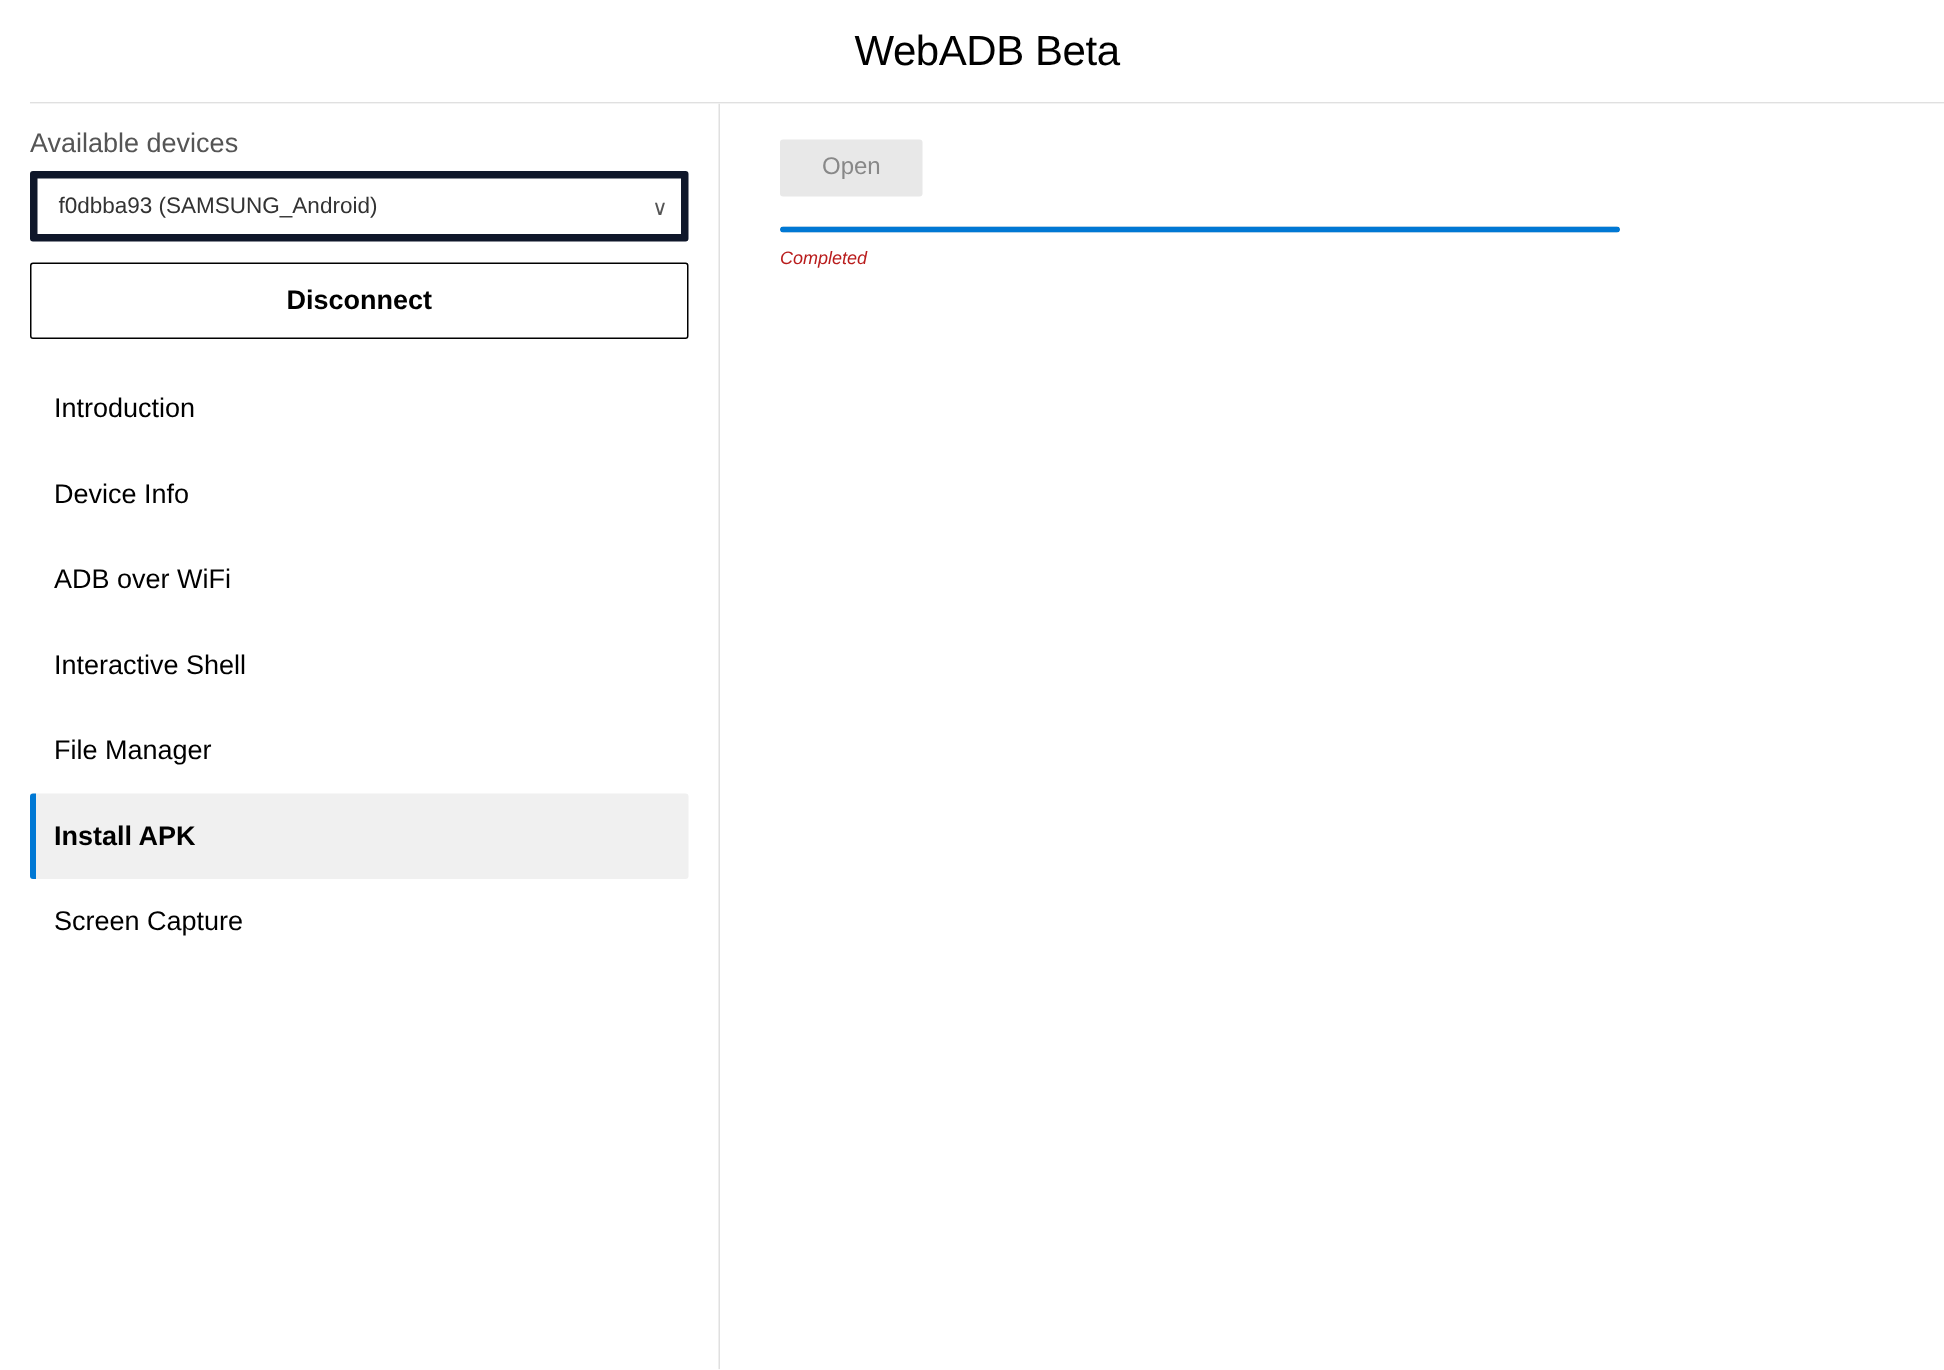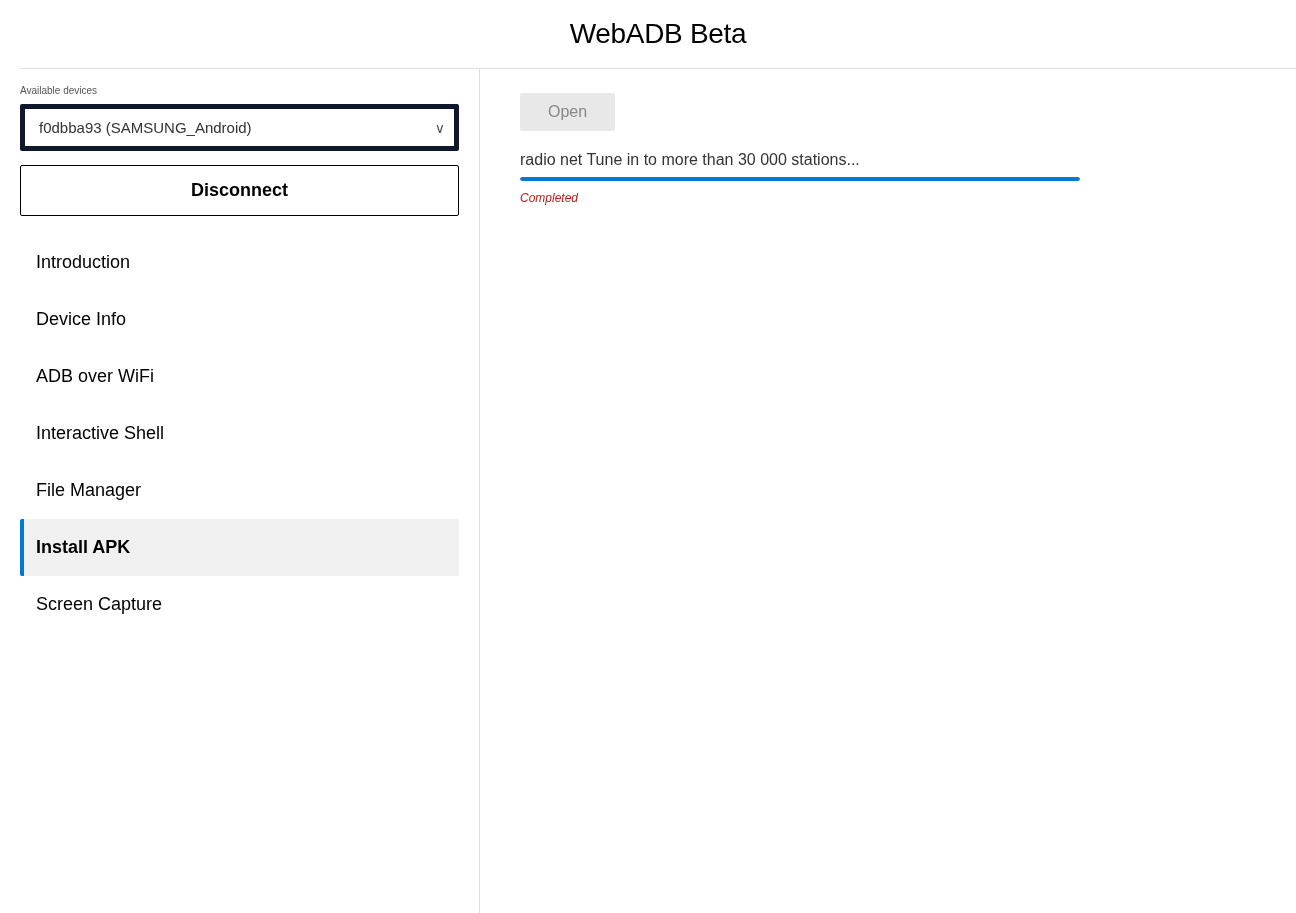--- a/index.html
+++ b/index.html
@@ -50,21 +50,21 @@
       width: 480px;
       min-width: 480px;
       border-right: 1px solid #e0e0e0;
       display: flex;
       flex-direction: column;
       padding: 16px 20px;
       background: #ffffff;
     }
 
     .available-devices-label {
-      font-size: 10px;
+      font-size: 18px;
       color: #555555;
       margin-bottom: 8px;
       font-weight: 400;
     }
 
     .device-select-container {
       position: relative;
       margin-bottom: 14px;
     }
 
@@ -230,21 +230,20 @@
         </div>
         <div class="nav-item">
           <span>Screen Capture</span>
         </div>
       </nav>
     </div>
 
     <div class="content-area">
       <button class="open-btn">Open</button>
 
-      <div class="apk-info-text">radio net Tune in to more than 30 000 stations...</div>
 
       <div class="progress-bar-container">
         <div class="progress-bar-fill" id="progress-fill" style="width: 100%; background: rgb(0, 120, 212);"></div>
       </div>
 
       <div class="status-text">Completed</div>
     </div>
 
   </div>
 </div>

